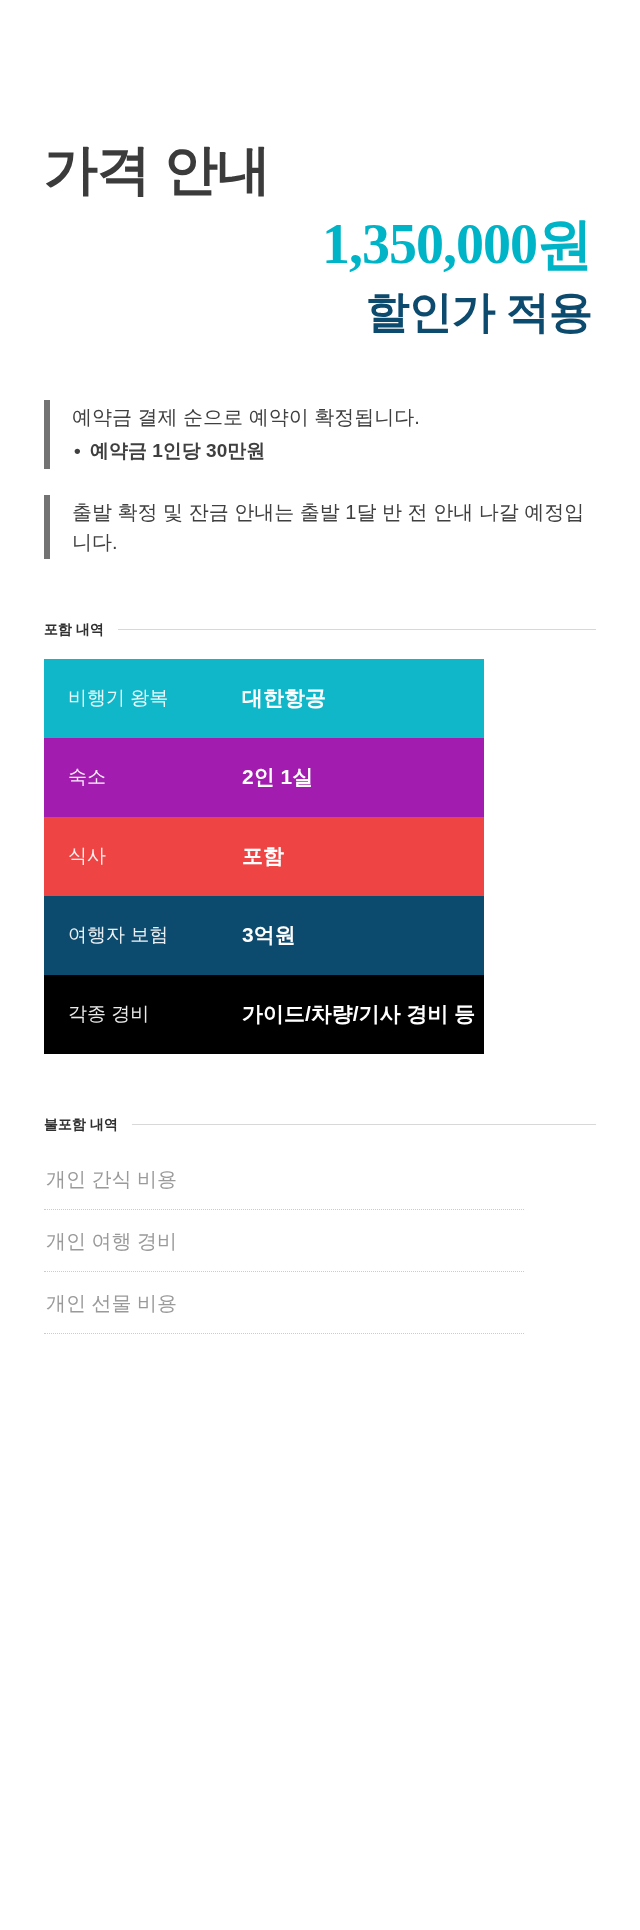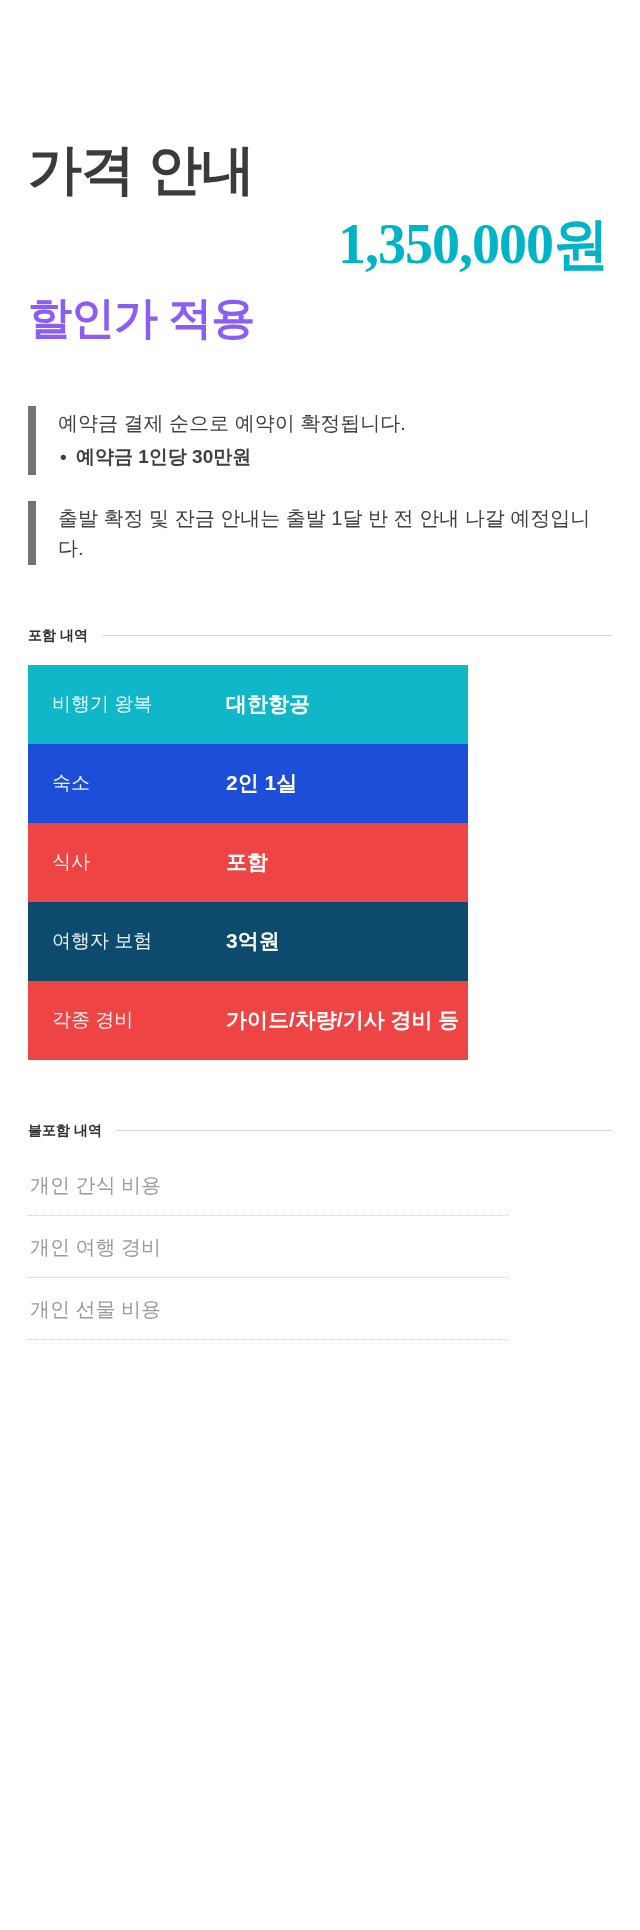--- a/index.html
+++ b/index.html
@@ -13,21 +13,21 @@
     font-family: "Liberation Sans", sans-serif;
     color: #3a3a3a;
     position: relative;
     overflow: hidden;
   }
 
   .page {
     width: 640px;
     height: 1546px;
     box-sizing: border-box;
-    padding: 0 28px;
+    padding: 0 44px;
     position: relative;
   }
 
   
   .title {
     font-size: 54px;
     font-weight: bold;
     color: #3b3b3b;
     letter-spacing: -1px;
     padding-top: 140px;
@@ -73,34 +73,34 @@
     text-align: right;
     font-size: 56px;
     font-weight: bold;
     color: #00b4c8;
     font-family: "Liberation Serif", serif;
     letter-spacing: -1px;
     margin-top: 8px;
     padding-right: 4px;
   }
   .discount-label {
+    text-align: right;
     font-size: 44px;
     font-weight: bold;
-    color: #8b5cf6;
-    letter-spacing: -1px;
-    margin-top: 6px;
+    color: #0c4a6e;
+    letter-spacing: -1px;
     padding-right: 4px;
   }
 
   
   .notes {
     margin-top: 58px;
   }
   .note {
-    border-left: 8px solid #737373;
+    border-left: 6px solid #737373;
     padding: 2px 0 2px 22px;
     margin-bottom: 26px;
   }
   .note-line {
     font-size: 20px;
     line-height: 1.5;
     color: #3f3f3f;
   }
   .note-sub {
     font-size: 19px;
@@ -200,33 +200,33 @@
     <div class="label">포함 내역</div>
     <div class="rule"></div>
   </div>
 
   <table class="incl-table">
     <tbody id="incl-body">
         <tr style="background: rgb(15, 183, 201);">
           <td class="k">비행기 왕복</td>
           <td class="v">대한항공</td>
         </tr>
-        <tr style="background: #1d4ed8;">
+        <tr style="background: #a21caf;">
           <td class="k">숙소</td>
           <td class="v">2인 1실</td>
         </tr>
         <tr style="background: #ef4444;">
           <td class="k">식사</td>
           <td class="v">포함</td>
         </tr>
         <tr style="background: #0c4a6e;">
           <td class="k">여행자 보험</td>
           <td class="v">3억원</td>
         </tr>
-        <tr style="background: #ef4444;">
+        <tr style="background: #000000;">
           <td class="k">각종 경비</td>
           <td class="v">가이드/차량/기사 경비 등</td>
         </tr>
       </tbody>
   </table>
 
   <div class="section-head">
     <div class="label">불포함 내역</div>
     <div class="rule"></div>
   </div>

